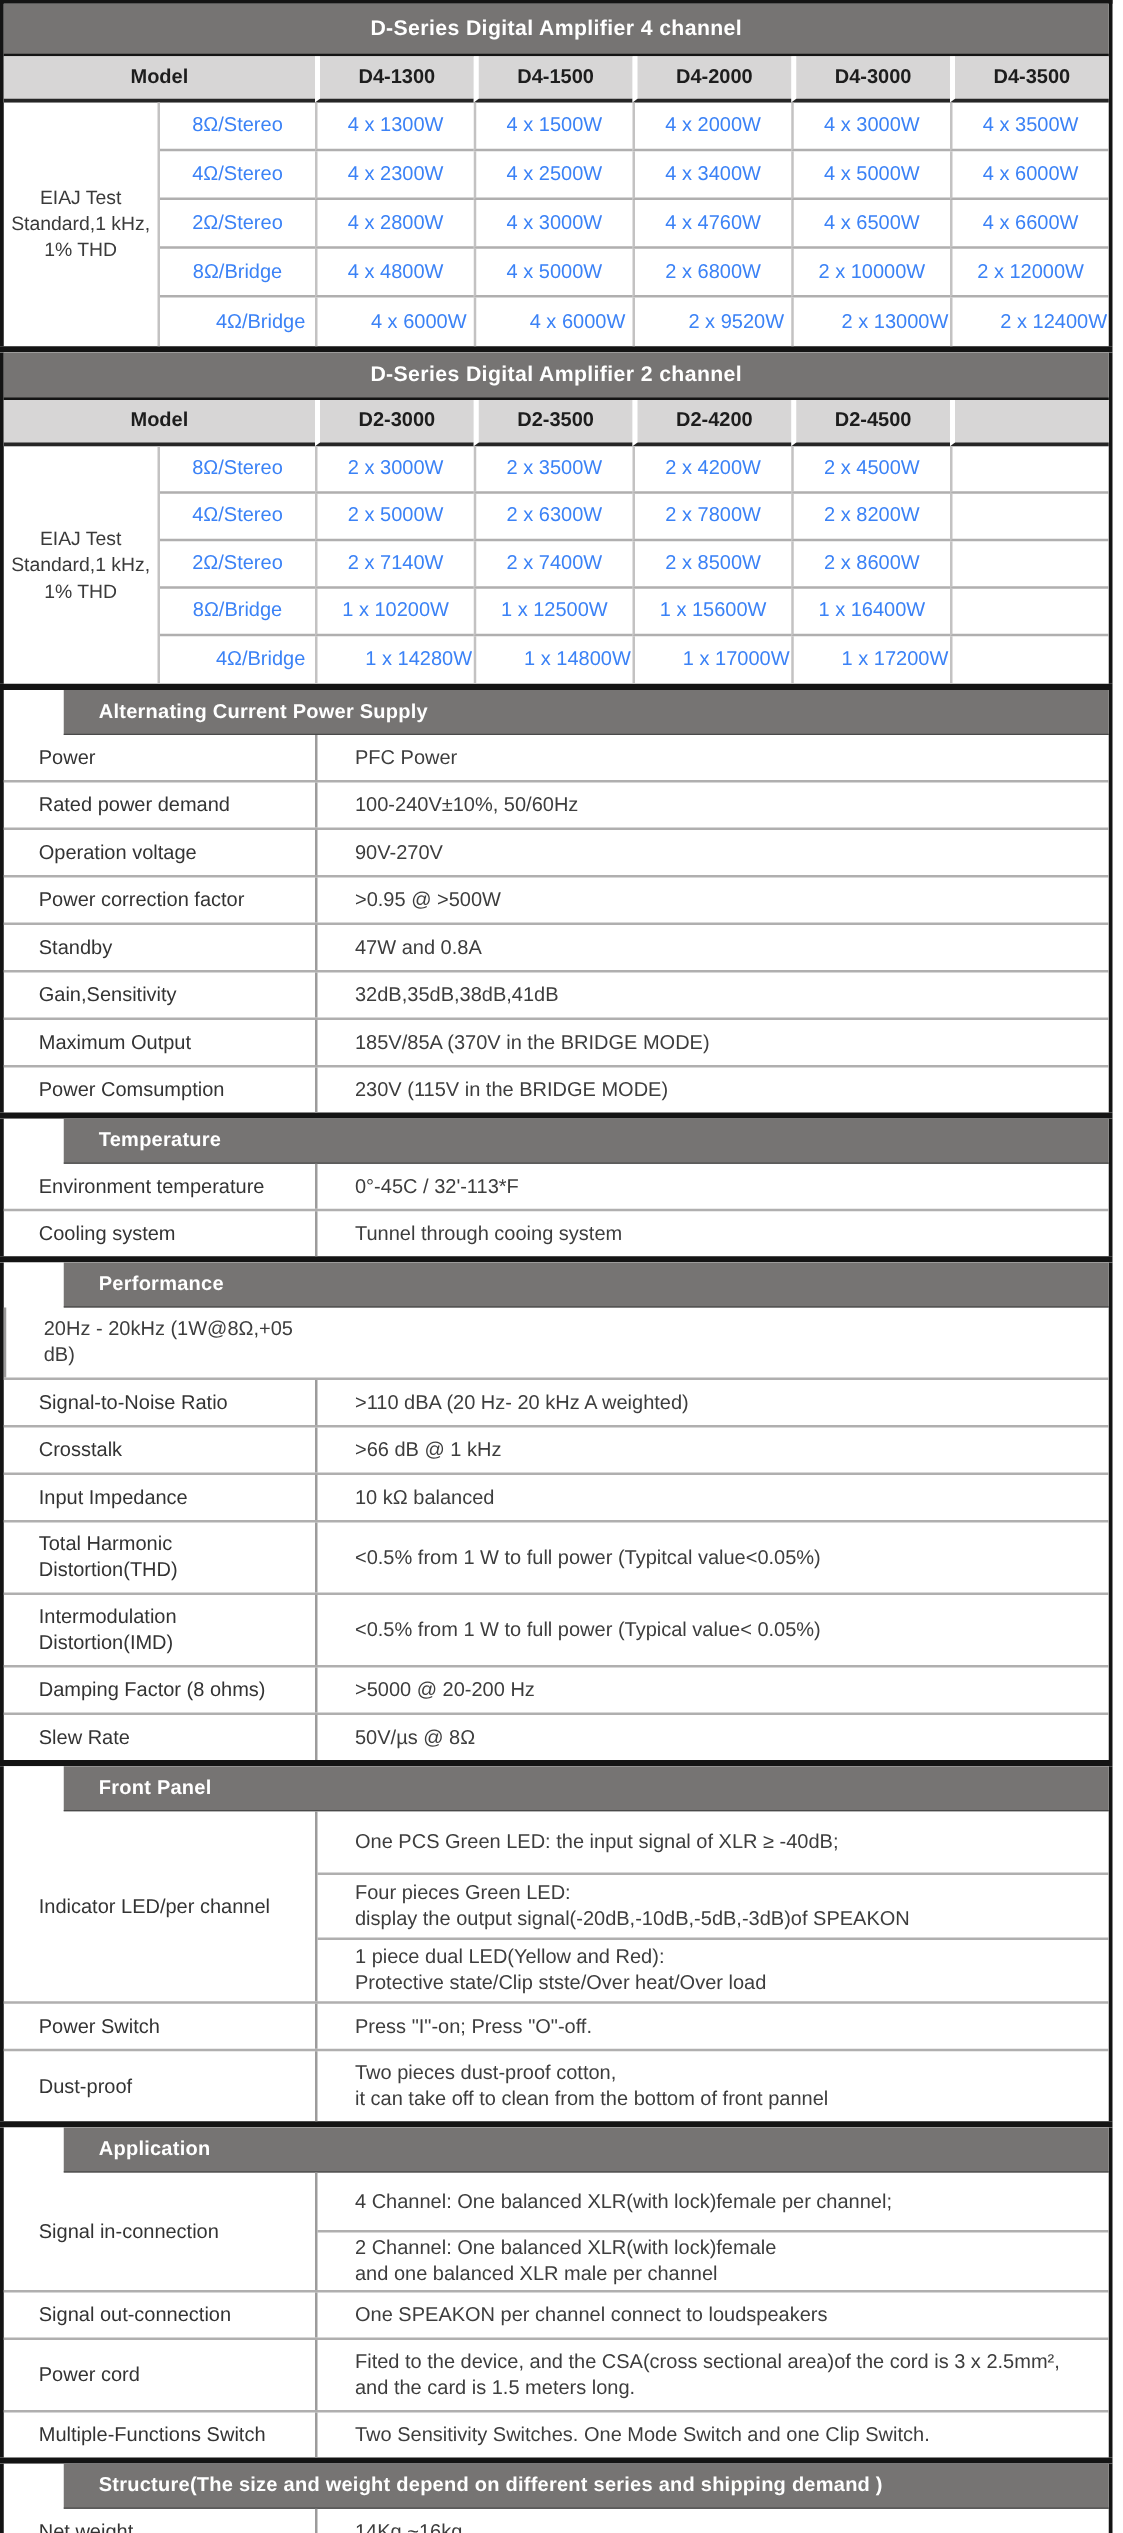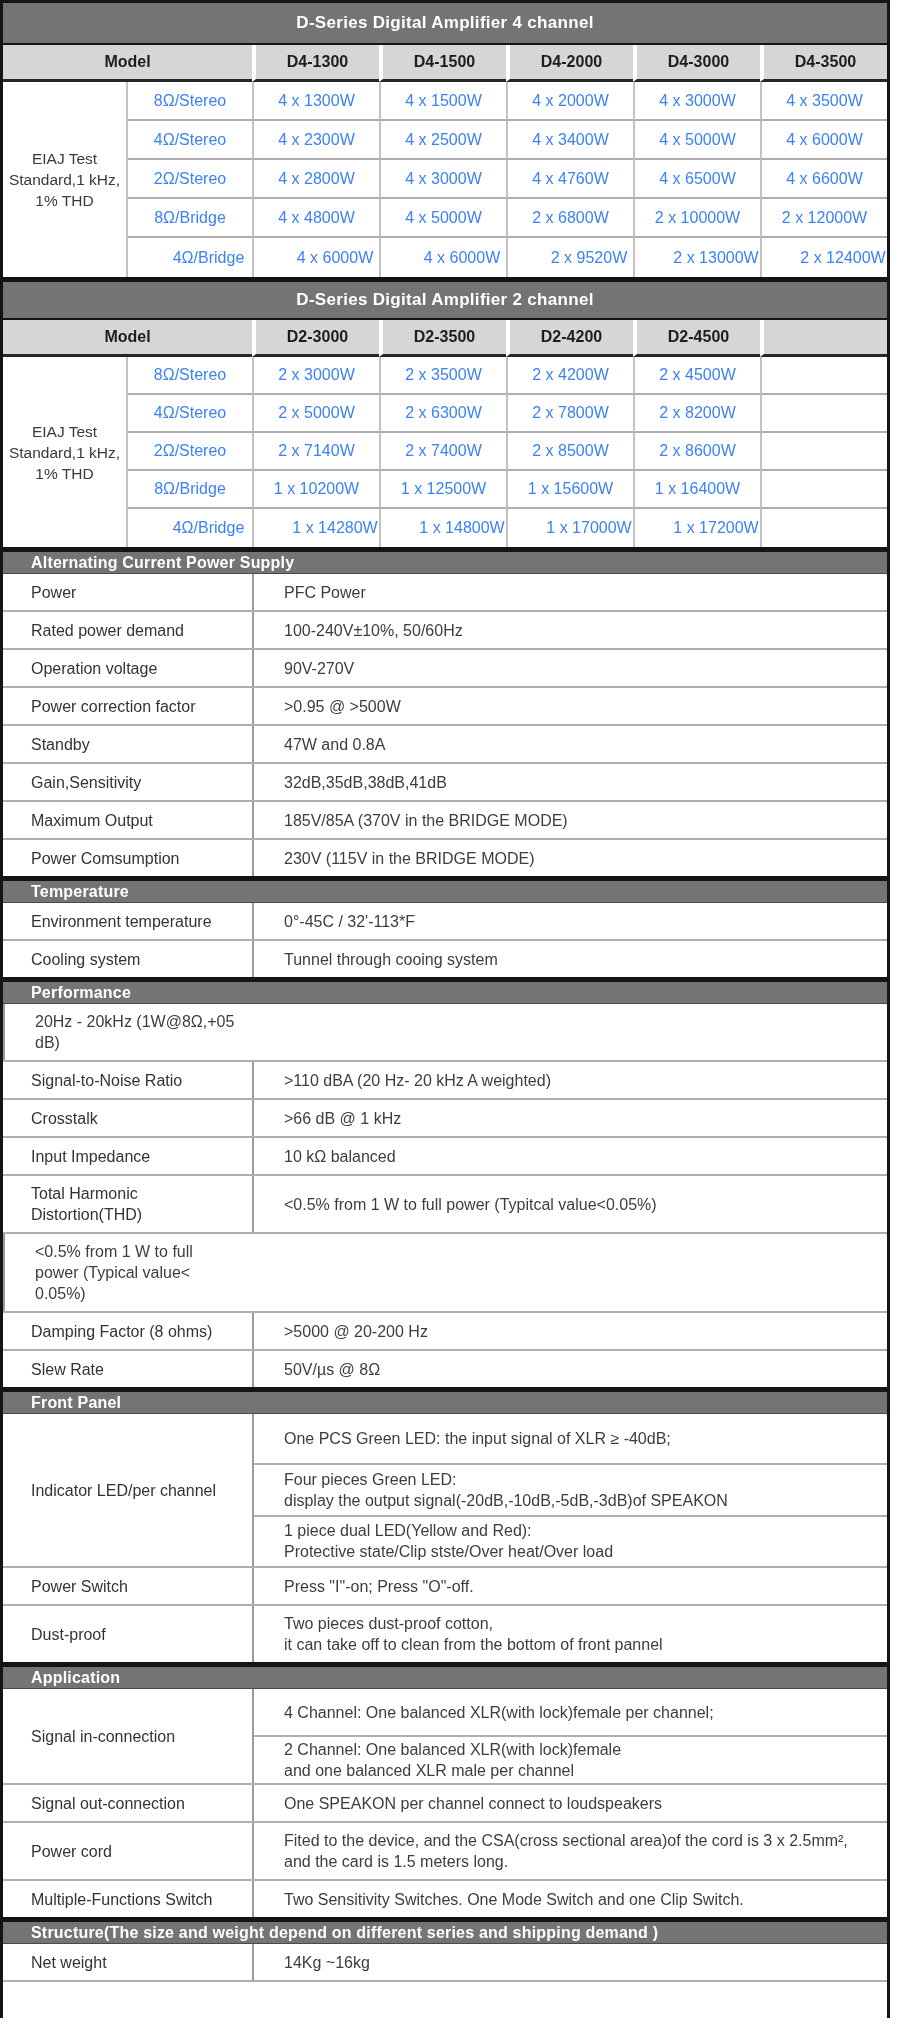--- a/index.html
+++ b/index.html
@@ -50,24 +50,24 @@
   }
   .t-rl,.t-v{
     display:flex;align-items:center;justify-content:center;
     font-size:16px;color:#3b82f6;
     border-bottom:2px solid var(--hline);box-sizing:border-box;
   }
   .t-v{border-left:2px solid var(--vline);}
   .r-last{border-bottom:none;padding-left:37px;}
   
   .sec-header{
-    height:22px;background:var(--hdr);color:#fff;
+    height:36px;background:var(--hdr);color:#fff;
     font-weight:700;font-size:16px;letter-spacing:.2px;
     display:flex;align-items:center;padding-left:28px;
-    border-bottom:1px solid #4a4a4a;box-sizing:border-box;
+    border-bottom:1px solid #4a4a4a;box-sizing:border-box;margin-left:48px;
   }
   .spec-row{display:grid;grid-template-columns:249px 1fr;border-top:2px solid var(--hline);min-height:36px;}
   .sec-header + .spec-row{border-top:none;}
   .spec-label{
     display:flex;flex-direction:column;justify-content:center;
     padding:7px 8px 7px 28px;font-size:16px;color:#333;line-height:21px;
   }
   .spec-value{border-left:2px solid var(--divider);display:flex;flex-direction:column;}
   .sub-cell{
     display:flex;flex-direction:column;justify-content:center;
@@ -322,20 +322,24 @@
           <div class="spec-label-line">Total Harmonic</div>
           <div class="spec-label-line">Distortion(THD)</div>
         </div>
         <div class="spec-value">
           <div class="sub-cell">
             <div class="value-line">&lt;0.5% from 1 W to full power (Typitcal value&lt;0.05%)</div>
           </div>
         </div>
       </div>
       <div class="spec-row">
+        <div class="spec-label">
+          <div class="spec-label-line">Intermodulation</div>
+          <div class="spec-label-line">Distortion(IMD)</div>
+        </div>
         <div class="spec-value">
           <div class="sub-cell">
             <div class="value-line">&lt;0.5% from 1 W to full power (Typical value&lt; 0.05%)</div>
           </div>
         </div>
       </div>
       <div class="spec-row">
         <div class="spec-label">
           <div class="spec-label-line">Damping Factor (8 ohms)</div>
         </div>

